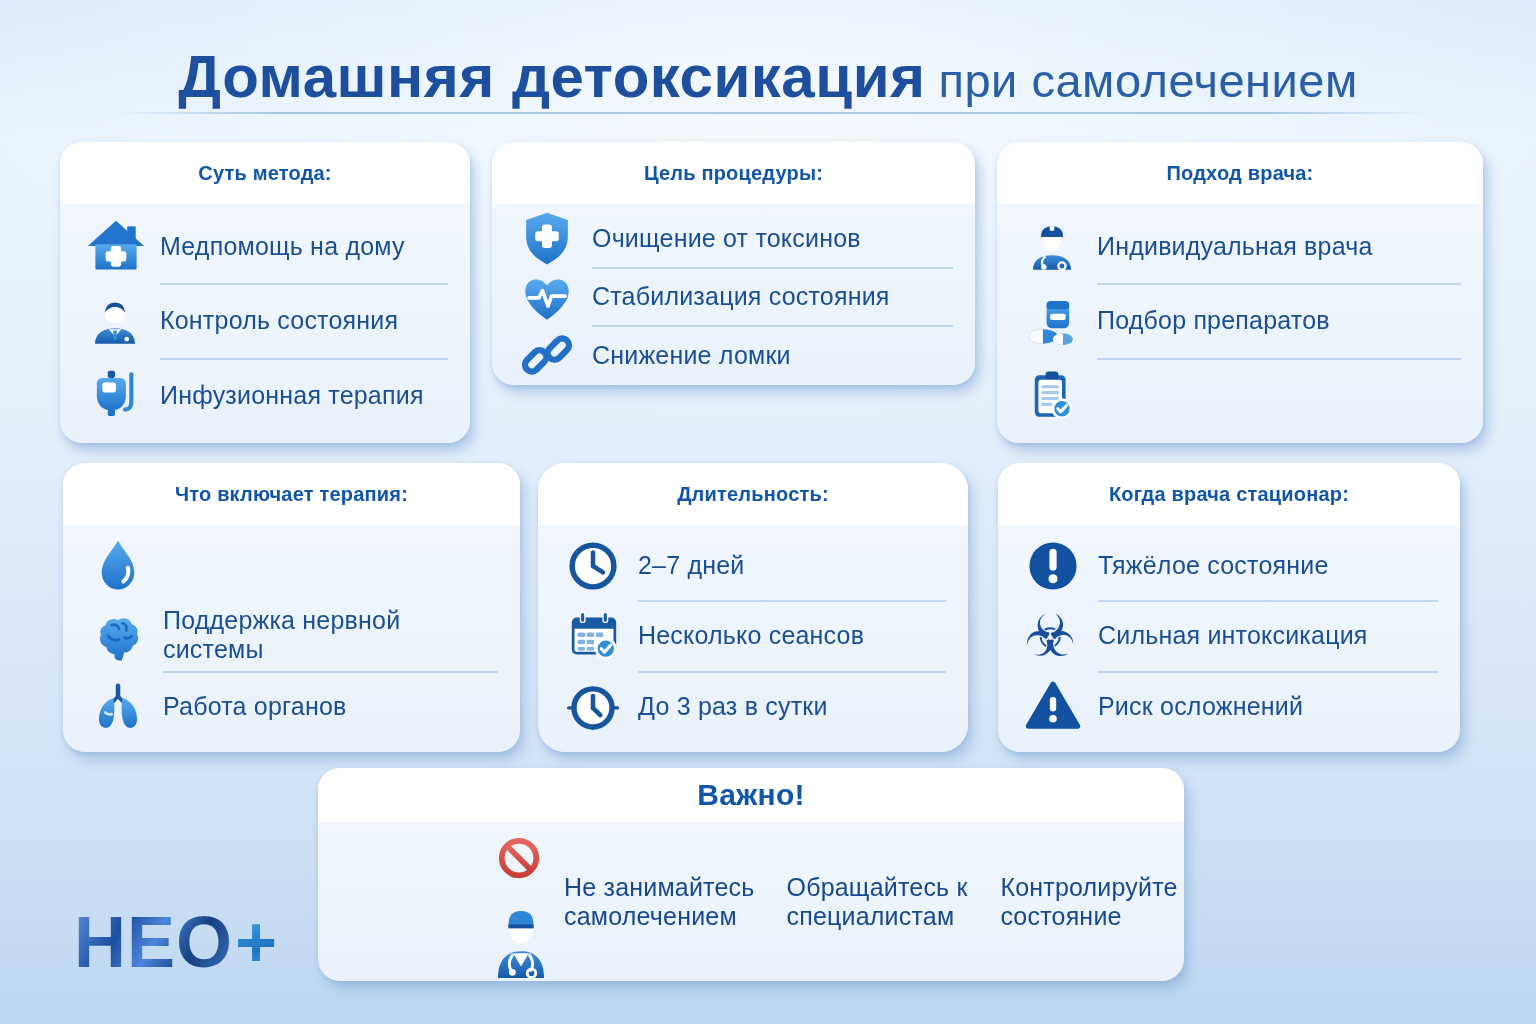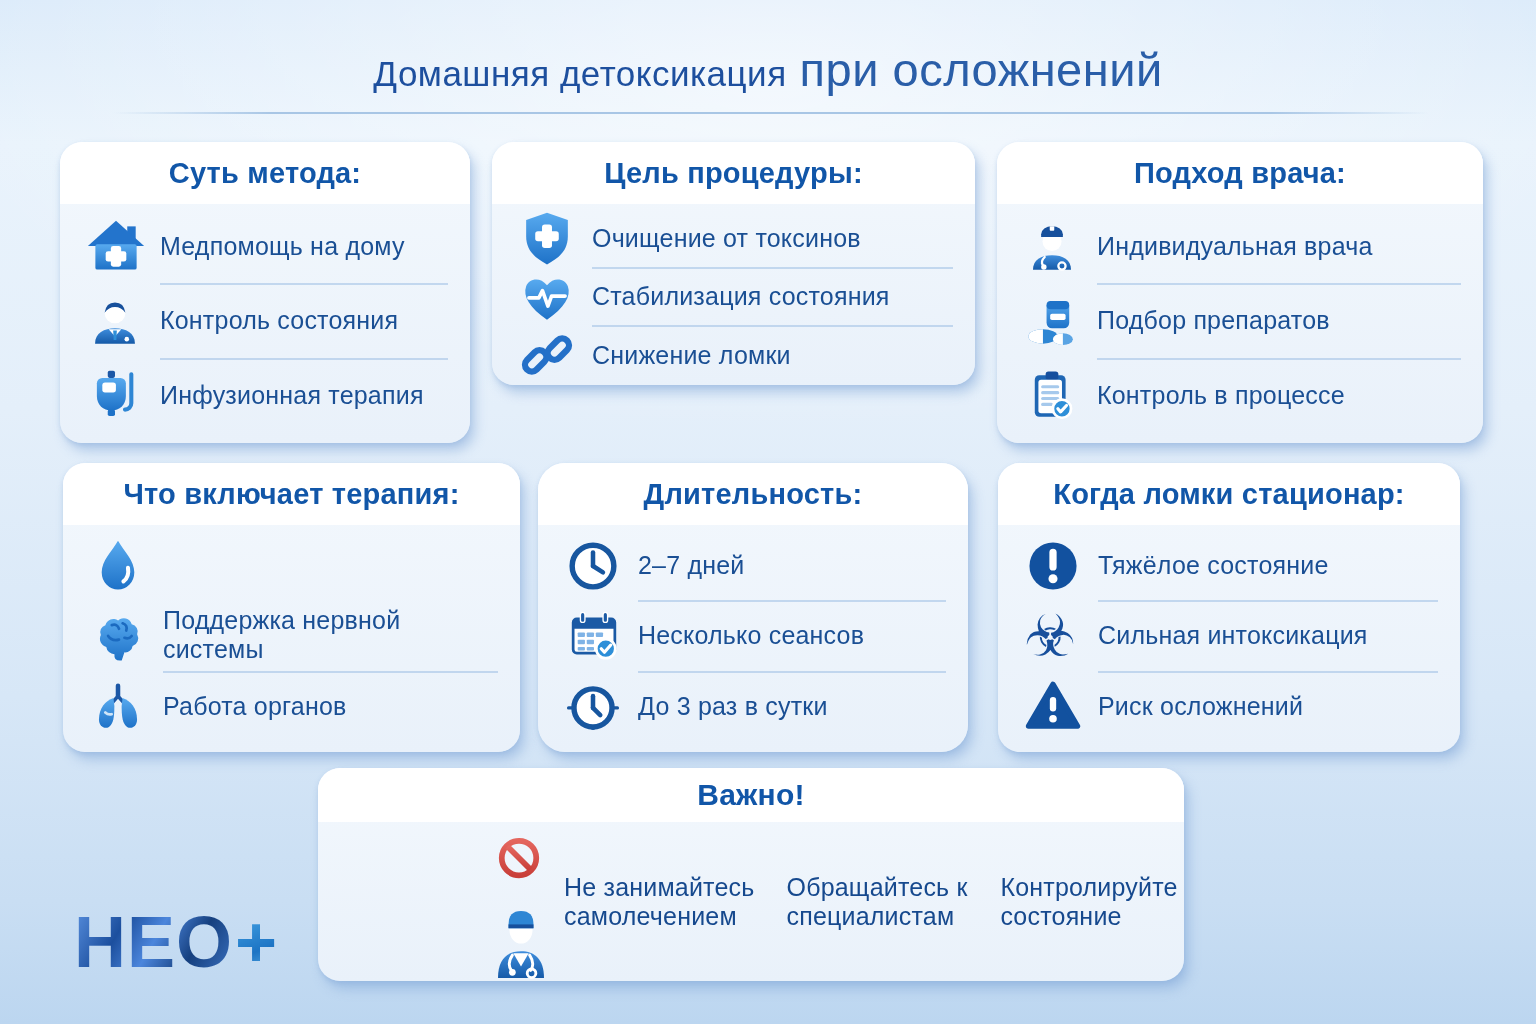--- a/index.html
+++ b/index.html
@@ -11,21 +11,21 @@
     background:
       radial-gradient(ellipse 1200px 500px at 50% 8%, rgba(255,255,255,.55), rgba(255,255,255,0) 70%),
       linear-gradient(180deg,#dcebfa 0%, #e9f3fc 14%, #e4effa 40%, #d7e7f7 68%, #c9def3 88%, #bcd6f0 100%);
   }
   
   .title-wrap{
     position:absolute;top:42px;left:0;width:100%;
     text-align:center;white-space:nowrap;
   }
   .title-bold{
-    font-size:35px;font-weight:normal;color:#1d4f9e;
+    font-size:60px;font-weight:bold;color:#1d4f9e;
     letter-spacing:.5px;
   }
   .title-regular{
     font-size:47px;font-weight:normal;color:#2a5ea8;
     margin-left:13px;letter-spacing:.5px;
   }
   .title-divider{
     position:absolute;top:112px;left:113px;width:1316px;height:2px;
     background:linear-gradient(90deg,rgba(160,195,230,0),#a8c6e5 12%,#a8c6e5 88%,rgba(160,195,230,0));
   }
@@ -37,21 +37,21 @@
     box-shadow:5px 8px 12px rgba(120,160,212,.45), 0 2px 4px rgba(120,160,212,.25);
     display:flex;flex-direction:column;
     background:linear-gradient(180deg,#f3f8fd 0%,#e9f1fa 100%);
   }
   .card-header{
     background:#ffffff;
     flex:0 0 62px;
     display:flex;align-items:center;justify-content:center;
   }
   .card-header h2{
-    margin:0;font-size:29px;font-weight:bold;color:#1156a8;letter-spacing:.2px;
+    margin:0;font-size:20px;font-weight:bold;color:#1156a8;letter-spacing:.2px;
   }
   .card-body{
     flex:1;
     display:flex;flex-direction:column;
     padding:6px 22px 10px 26px;
   }
   .item{flex:1;display:flex;align-items:center;}
   .icon{
     flex:0 0 74px;display:flex;align-items:center;justify-content:flex-start;
   }
@@ -121,21 +121,21 @@
           <stop offset="1" stop-color="#155aa8"></stop>
       </linearGradient>
       <linearGradient id="gr" x1="0" y1="0" x2="0" y2="1">
         <stop offset="0" stop-color="#e4665e"></stop>
           <stop offset="1" stop-color="#c93f39"></stop>
       </linearGradient>
     </defs>
   </svg>
 
   <div class="title-wrap">
-    <span class="title-bold">Домашняя детоксикация</span><span class="title-regular">при осложнений</span>
+    <span class="title-bold">Домашняя детоксикация</span><span class="title-regular">при самолечением</span>
   </div>
   <div class="title-divider"></div>
 
   <section class="card c1">
     <div class="card-header">
       <h2>Суть метода:</h2>
     </div>
     <div class="card-body">
       <div class="item">
         <span class="icon">
@@ -271,23 +271,20 @@
             <rect x="25" y="5" width="14" height="9" rx="3" fill="#154f9e"></rect>
             <rect x="17" y="14" width="26" height="37" rx="3" fill="#fff"></rect>
             <rect x="20" y="20" width="20" height="3.5" rx="1.7" fill="#a6c9ec"></rect>
             <rect x="20" y="26.5" width="20" height="3.5" rx="1.7" fill="#a6c9ec"></rect>
             <rect x="20" y="33" width="20" height="3.5" rx="1.7" fill="#a6c9ec"></rect>
             <rect x="20" y="39.5" width="13" height="3.5" rx="1.7" fill="#a6c9ec"></rect>
             <circle cx="43" cy="46" r="10" fill="#2e8fd8" stroke="#fff" stroke-width="3"></circle>
             <polyline points="38.5,46 41.5,49.5 48,42.5" fill="none" stroke="#fff" stroke-width="3.5" stroke-linecap="round" stroke-linejoin="round"></polyline>
           </svg>
         </span>
-        <span class="label-box">
-            <span class="label">Контроль в процессе</span>
-          </span>
       </div>
     </div>
   </section>
 
   <section class="card c4">
     <div class="card-header">
       <h2>Что включает терапия:</h2>
     </div>
     <div class="card-body">
       <div class="item">
@@ -379,21 +376,21 @@
         </span>
         <span class="label-box">
             <span class="label">До 3 раз в сутки</span>
           </span>
       </div>
     </div>
   </section>
 
   <section class="card c6">
     <div class="card-header">
-      <h2>Когда ломки стационар:</h2>
+      <h2>Когда врача стационар:</h2>
     </div>
     <div class="card-body">
       <div class="item">
         <span class="icon">
           <svg width="58" height="58" viewBox="0 0 64 64">
             <circle cx="32" cy="32" r="26" fill="#12519f"></circle>
             <rect x="28" y="13" width="8" height="24" rx="4" fill="#fff"></rect>
             <circle cx="32" cy="46" r="5" fill="#fff"></circle>
           </svg>
         </span>

